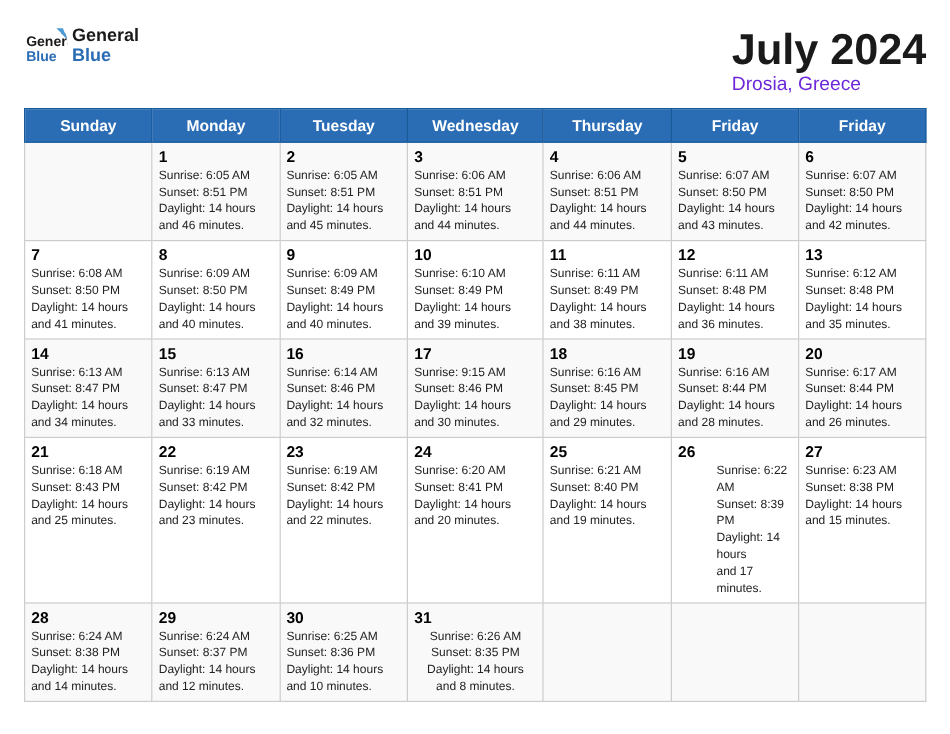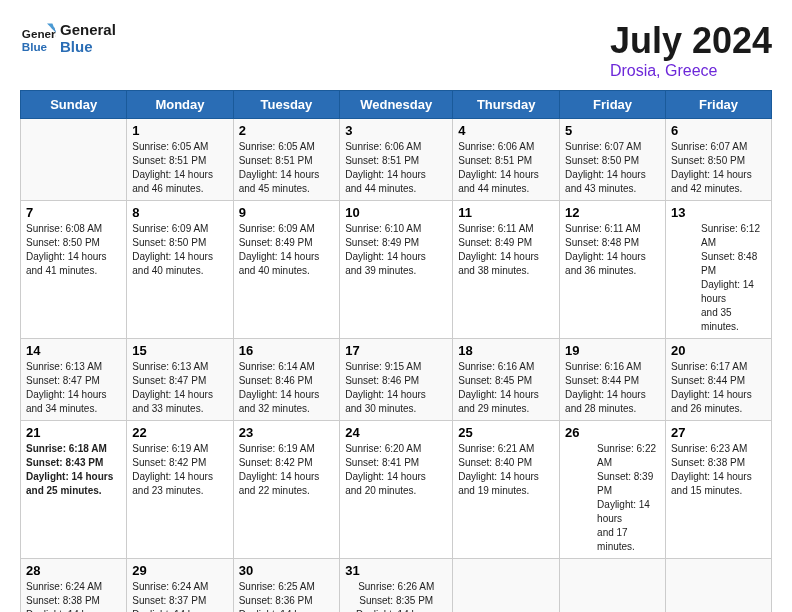--- a/index.html
+++ b/index.html
@@ -191,21 +191,21 @@
         </td>
         <td>
           <span class="day-num">12</span>
           <div class="day-info" style="white-space: pre-line;">Sunrise: 6:11 AM
 Sunset: 8:48 PM
 Daylight: 14 hours
 and 36 minutes.</div>
         </td>
         <td>
           <span class="day-num">13</span>
-          <div class="day-info" style="white-space: pre-line; margin-left: 30px;">Sunrise: 6:12 AM
+          <div class="day-info" style="white-space: pre-line;">Sunrise: 6:12 AM
 Sunset: 8:48 PM
 Daylight: 14 hours
 and 35 minutes.</div>
         </td>
       </tr>
       <tr>
         <td>
           <span class="day-num">14</span>
           <div class="day-info" style="white-space: pre-line;">Sunrise: 6:13 AM
 Sunset: 8:47 PM
@@ -251,21 +251,21 @@
           <span class="day-num">20</span>
           <div class="day-info" style="white-space: pre-line;">Sunrise: 6:17 AM
 Sunset: 8:44 PM
 Daylight: 14 hours
 and 26 minutes.</div>
         </td>
       </tr>
       <tr>
         <td>
           <span class="day-num">21</span>
-          <div class="day-info" style="white-space: pre-line; font-weight: bold;">Sunrise: 6:18 AM
+          <div class="day-info" style="white-space: pre-line;">Sunrise: 6:18 AM
 Sunset: 8:43 PM
 Daylight: 14 hours
 and 25 minutes.</div>
         </td>
         <td>
           <span class="day-num">22</span>
           <div class="day-info" style="white-space: pre-line;">Sunrise: 6:19 AM
 Sunset: 8:42 PM
 Daylight: 14 hours
 and 23 minutes.</div>

